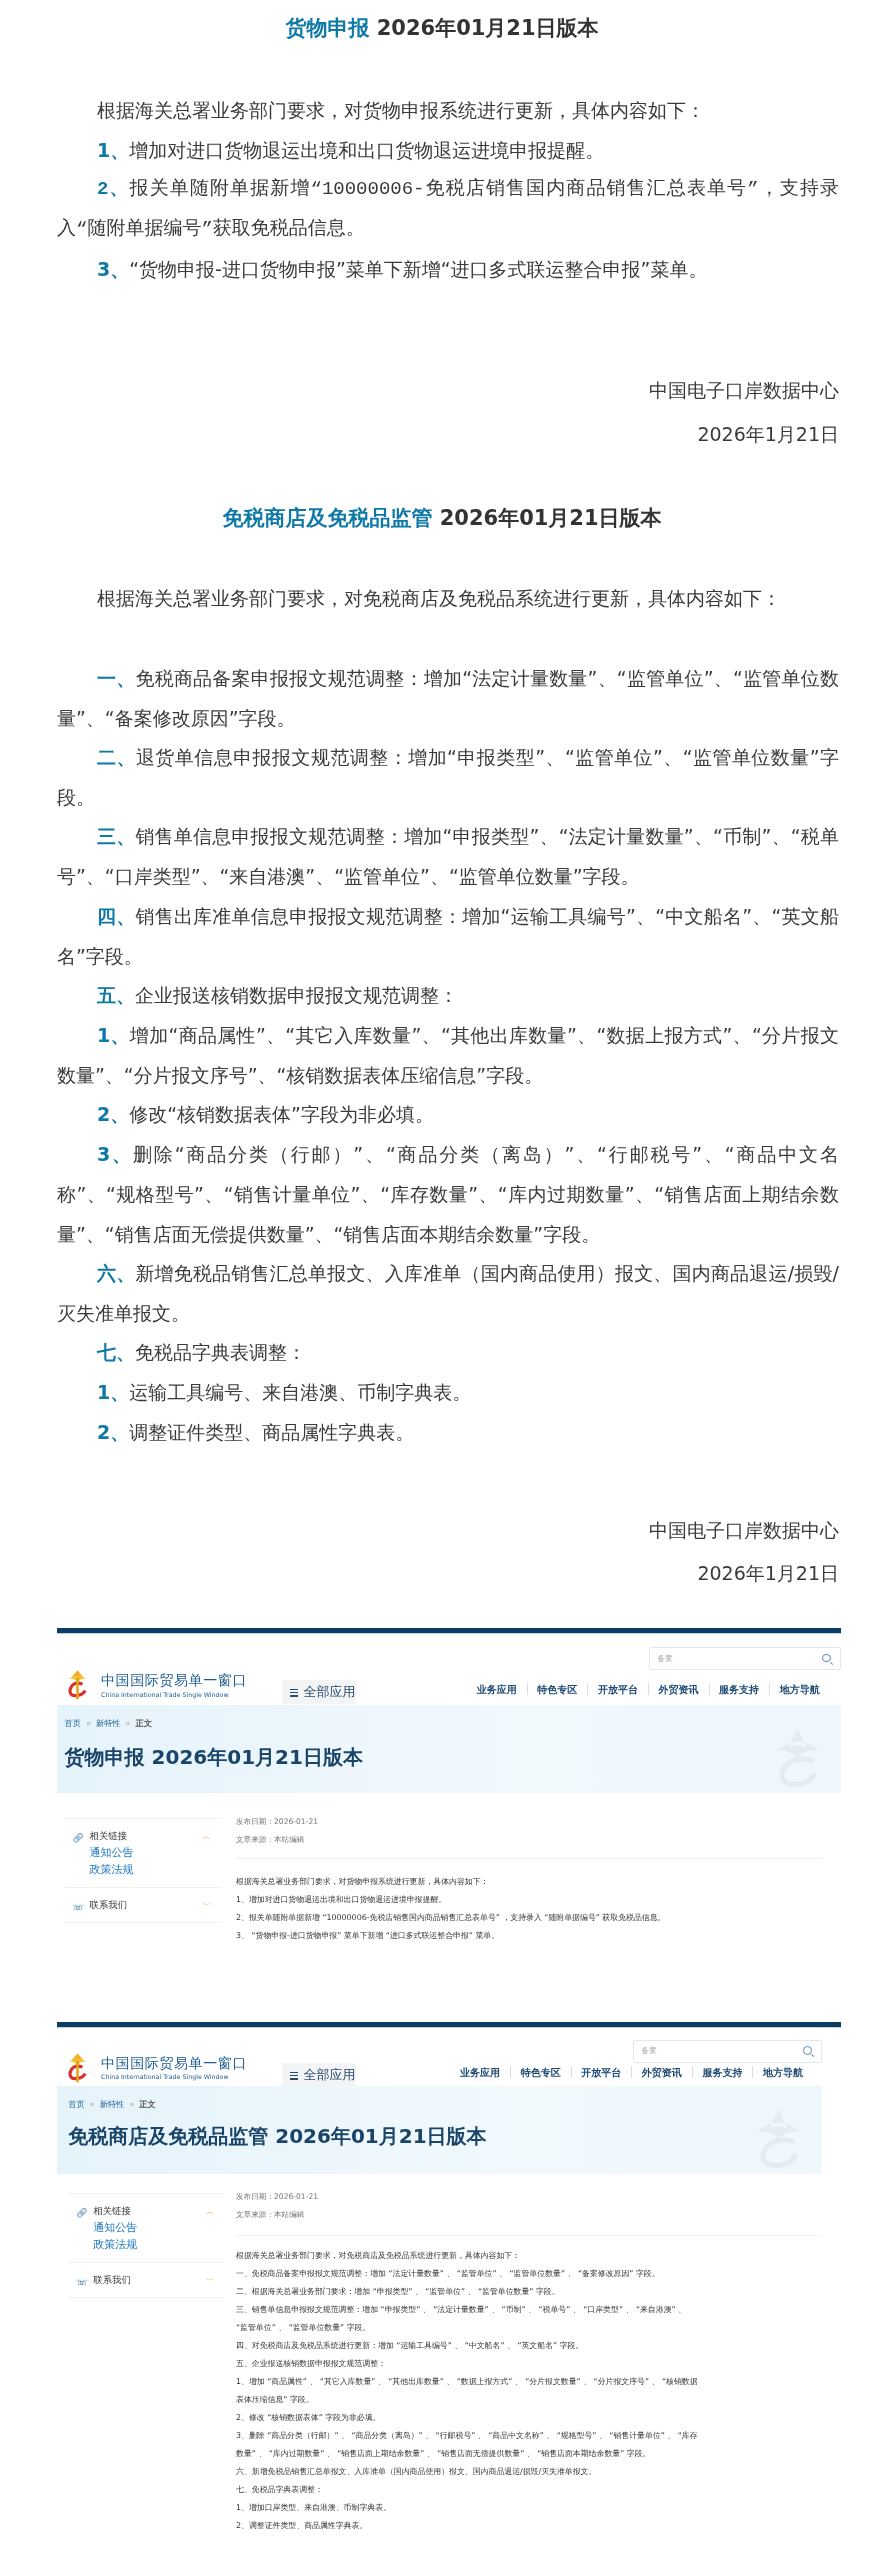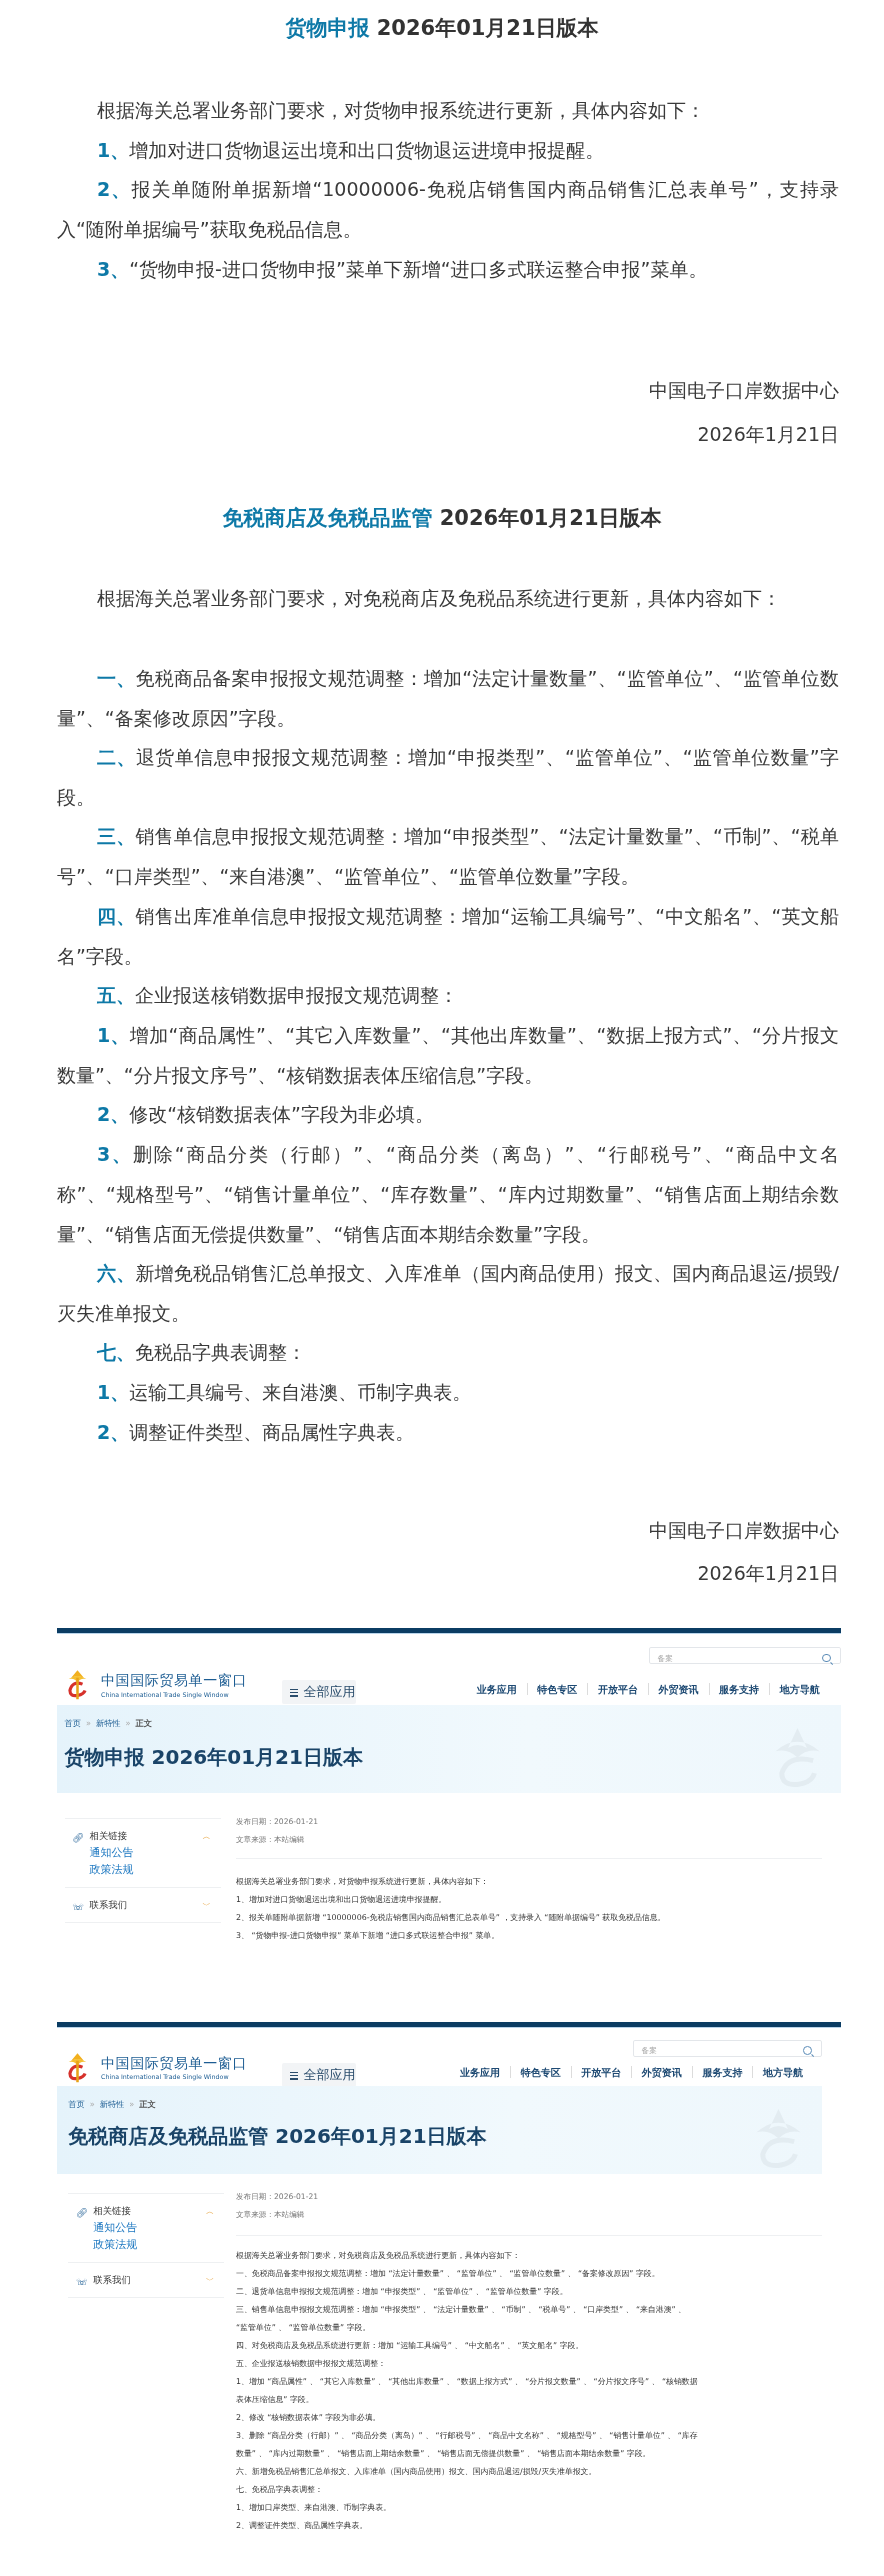--- a/index.html
+++ b/index.html
@@ -18,21 +18,21 @@
   
   .shot { position: absolute; left: 57px; width: 784px; background: #fff; overflow: hidden; }
   .shot .topbar { height: 6.3px; background: #0b3c63; border-bottom: 1.3px solid #b9d4ea; }
   .shot .header { position: relative; height: 71px; background: #fff; }
   .shot .logo { position: absolute; left: 8.8px; top: 35px; width: 23px; height: 31.5px; }
   .shot .brand-cn { position: absolute; left: 44px; top: 38px; font-size: 14px; color: #1d5d93; letter-spacing: 0.6px; }
   .shot .brand-en { position: absolute; left: 44px; top: 57px; font-size: 6.3px; color: #1d5d93; }
   .shot .allapps { position: absolute; left: 225px; top: 46px; width: 74px; height: 24px; background: #f2f4f6; border-radius: 1.9px; font-size: 13px; color: #2b4d6c; line-height: 24px; padding-left: 7.6px; }
   .shot .allapps .ham { display: inline-block; width: 8.8px; margin-right: 5px; vertical-align: middle; }
   .shot .allapps .ham i { display: block; height: 1.3px; background: #2b4d6c; margin: 1.9px 0; }
-  .shot .search { position: absolute; right: 0; top: 12.6px; width: 192px; height: 17px; border: 0.6px solid #e3e6ea; border-radius: 1.9px; background: #fff; text-align: center; }
+  .shot .search { position: absolute; right: 0; top: 12.6px; width: 192px; height: 23px; border: 0.6px solid #e3e6ea; border-radius: 1.9px; background: #fff; text-align: center; }
   .shot .search span { position: absolute; left: 7.6px; top: 5.7px; font-size: 7.6px; color: #aaa; }
   .shot .search .q { position: absolute; right: 8.8px; top: 5.7px; width: 8.8px; height: 8.8px; border: 1.3px solid #5a8bb7; border-radius: 50%; }
   .shot .search .q::after { content: ""; position: absolute; right: -3.1px; bottom: -2.5px; width: 3.1px; height: 1.3px; background: #5a8bb7; transform: rotate(45deg); }
   .shot .nav { position: absolute; right: 11.3px; top: 49px; display: flex; align-items: flex-start; }
   .shot .nav .it { font-size: 10px; font-weight: bold; color: #1e4a73; padding: 0 10px; }
   .shot .nav .sep { width: 0.6px; height: 11.3px; background: #dcdcdc; }
   .shot .banner { position: relative; height: 88px; background: linear-gradient(90deg, #e5f3fb 0%, #f1f9fd 60%, #eef7fc 100%); }
   .shot .crumb { position: absolute; left: 7.6px; top: 12.6px; font-size: 8.2px; color: #1d5d93; }
   .shot .crumb .sepc { color: #aaa; margin: 0 5px; }
   .shot .crumb .cur { color: #555; font-weight: bold; }
@@ -53,21 +53,21 @@
 </style>
 </head>
 <body>
 
 <div class="page">
 
   <h1 class="sec-title" style="top:14px;"><span class="hl">货物申报</span><span> 2026年01月21日版本</span></h1>
 
   <p class="para" style="top:90px;">根据海关总署业务部门要求，对货物申报系统进行更新，具体内容如下：</p>
   <p class="para" style="top:130px;"><span class="num">1、</span><span>增加对进口货物退运出境和出口货物退运进境申报提醒。</span></p>
-  <p class="para" style="top:169px;"><span class="num">2、</span><span>报关单随附单据新增“10000006-免税店销售国内商品销售汇总表单号”，支持录入“随附单据编号”获取免税品信息。</span></p>
+  <p class="para" style="top:169px;font-family:Liberation Mono, monospace;"><span class="num">2、</span><span>报关单随附单据新增“10000006-免税店销售国内商品销售汇总表单号”，支持录入“随附单据编号”获取免税品信息。</span></p>
   <p class="para" style="top:249px;"><span class="num">3、</span><span>“货物申报-进口货物申报”菜单下新增“进口多式联运整合申报”菜单。</span></p>
 
   <div class="sign" style="top:378px;">中国电子口岸数据中心</div>
   <div class="sign" style="top:422px;">2026年1月21日</div>
 
   <h1 class="sec-title" style="top:504px;"><span class="hl">免税商店及免税品监管</span><span> 2026年01月21日版本</span></h1>
 
   <p class="para" style="top:578px;">根据海关总署业务部门要求，对免税商店及免税品系统进行更新，具体内容如下：</p>
   <p class="para" style="top:658px;"><span class="num">一、</span><span>免税商品备案申报报文规范调整：增加“法定计量数量”、“监管单位”、“监管单位数量”、“备案修改原因”字段。</span></p>
   <p class="para" style="top:737px;"><span class="num">二、</span><span>退货单信息申报报文规范调整：增加“申报类型”、“监管单位”、“监管单位数量”字段。</span></p>
@@ -202,21 +202,21 @@
         <div class="grp grp-last">
           <div class="gh"><span class="ico">☏</span><span>联系我们</span><span class="chev">﹀</span></div>
         </div>
       </div>
       <div class="main" style="top:14px;">
         <div class="meta">发布日期：2026-01-21</div>
         <div class="meta">文章来源：本站编辑</div>
         <div class="hr" style="margin:11.3px 0 11.3px 0;"></div>
         <div class="line" style="line-height:18px;">根据海关总署业务部门要求，对免税商店及免税品系统进行更新，具体内容如下：</div>
         <div class="line" style="line-height:18px;">一、免税商品备案申报报文规范调整：增加 “法定计量数量” 、 “监管单位” 、 “监管单位数量” 、 “备案修改原因” 字段。</div>
-        <div class="line" style="line-height:18px;">二、退货单信息申报报文规范调整：增加 “申报类型” 、 “监管单位” 、 “监管单位数量” 字段。</div>
+        <div class="line" style="line-height:18px;">二、根据海关总署业务部门要求：增加 “申报类型” 、 “监管单位” 、 “监管单位数量” 字段。</div>
         <div class="line" style="line-height:18px;">三、销售单信息申报报文规范调整：增加 “申报类型” 、 “法定计量数量” 、 “币制” 、 “税单号” 、 “口岸类型” 、 “来自港澳” 、</div>
         <div class="line" style="line-height:18px;"> “监管单位” 、 “监管单位数量” 字段。</div>
         <div class="line" style="line-height:18px;">四、对免税商店及免税品系统进行更新：增加 “运输工具编号” 、 “中文船名” 、 “英文船名” 字段。</div>
         <div class="line" style="line-height:18px;">五、企业报送核销数据申报报文规范调整：</div>
         <div class="line" style="line-height:18px;">1、增加 “商品属性” 、 “其它入库数量” 、 “其他出库数量” 、 “数据上报方式” 、 “分片报文数量” 、 “分片报文序号” 、 “核销数据</div>
         <div class="line" style="line-height:18px;">表体压缩信息” 字段。</div>
         <div class="line" style="line-height:18px;">2、修改 “核销数据表体” 字段为非必填。</div>
         <div class="line" style="line-height:18px;">3、删除 “商品分类（行邮）” 、 “商品分类（离岛）” 、 “行邮税号” 、 “商品中文名称” 、 “规格型号” 、 “销售计量单位” 、 “库存</div>
         <div class="line" style="line-height:18px;">数量” 、 “库内过期数量” 、 “销售店面上期结余数量” 、 “销售店面无偿提供数量” 、 “销售店面本期结余数量” 字段。</div>
         <div class="line" style="line-height:18px;">六、新增免税品销售汇总单报文、入库准单（国内商品使用）报文、国内商品退运/损毁/灭失准单报文。</div>

